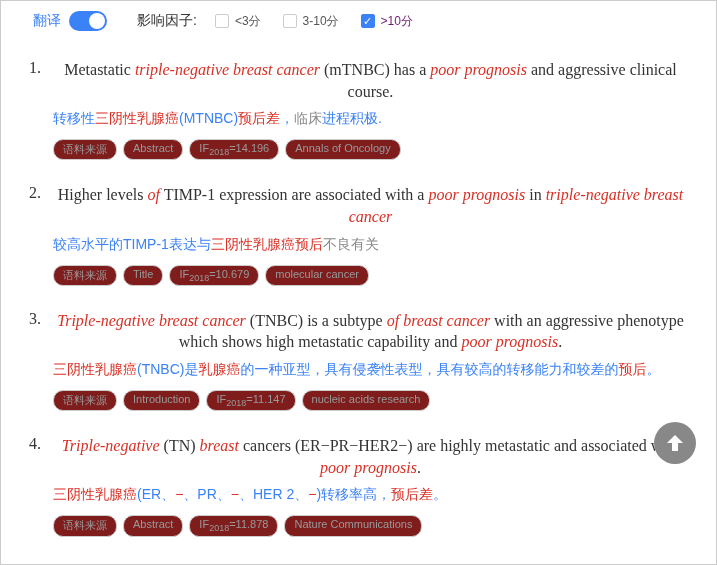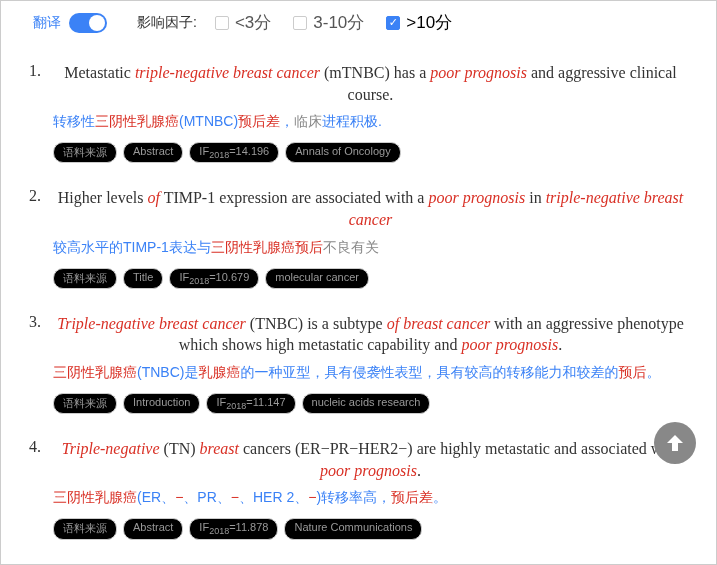--- a/index.html
+++ b/index.html
@@ -6,34 +6,34 @@
 body { font-family: "Times New Roman", serif; background: #fff; width: 717px; height: 565px; overflow: hidden; position: relative; border: 1px solid #ccc; }
 .header { display: flex; align-items: center; padding: 10px 32px; font-family: "Microsoft YaHei", sans-serif; font-size: 14px; }
 .translate-label { color: #3b82f6; margin-right: 8px; }
 .toggle { width: 38px; height: 20px; background: #3b82f6; border-radius: 10px; position: relative; cursor: pointer; margin-right: 30px; }
 .toggle::after { content: ''; position: absolute; width: 16px; height: 16px; background: #fff; border-radius: 50%; top: 2px; right: 2px; }
 .filter-label { color: #333; margin-right: 18px; }
 .checkbox-wrap { display: flex; align-items: center; margin-right: 22px; cursor: pointer; }
 .checkbox { width: 14px; height: 14px; border: 1px solid #ccc; border-radius: 2px; margin-right: 6px; display: flex; align-items: center; justify-content: center; }
 .checkbox.checked { background: #3b82f6; border-color: #3b82f6; }
 .checkbox.checked::after { content: '✓'; color: #fff; font-size: 11px; }
-.checkbox-text { color: #555; font-size: 17px; }
-.checkbox-text.active { color: #000000; }
+.checkbox-text { color: #555; font-size: 12px; }
+.checkbox-text.active { color: #701a75; }
 .content { padding: 18px 28px 10px 28px; }
 .item { margin-bottom: 24px; }
 .item-row { display: flex; }
 .item-num { width: 24px; font-size: 16px; color: #333; flex-shrink: 0; }
 .item-body { flex: 1; }
 .item-text { font-size: 16px; line-height: 1.35; color: #333; text-align: center; }
 .hl-red { color: #d93025; font-style: italic; }
 .item-trans { font-family: "Microsoft YaHei", sans-serif; font-size: 14px; color: #3b82f6; margin-top: 6px; line-height: 1.5; }
 .tr-red { color: #d93025; }
 .tr-gray { color: #888; }
 .tags { margin-top: 10px; display: flex; gap: 6px; flex-wrap: wrap; }
-.tag { font-family: Arial, sans-serif; font-size: 11px; color: #999; border: 1px solid #ccc; border-radius: 10px; padding: 2px 9px; background: #000000; }
+.tag { font-family: Arial, sans-serif; font-size: 11px; color: #999; border: 1px solid #ccc; border-radius: 10px; padding: 2px 9px; background: #7f1d1d; }
 .tag sub { font-size: 9px; }
 .back-top { position: absolute; right: 20px; bottom: 100px; width: 42px; height: 42px; background: #888; border-radius: 50%; display: flex; align-items: center; justify-content: center; cursor: pointer; }
 .back-top svg { width: 24px; height: 24px; fill: #fff; }
 </style>
 </head>
 <body>
 
 <div class="header">
   <span class="translate-label">翻译</span>
   <div class="toggle"></div>

